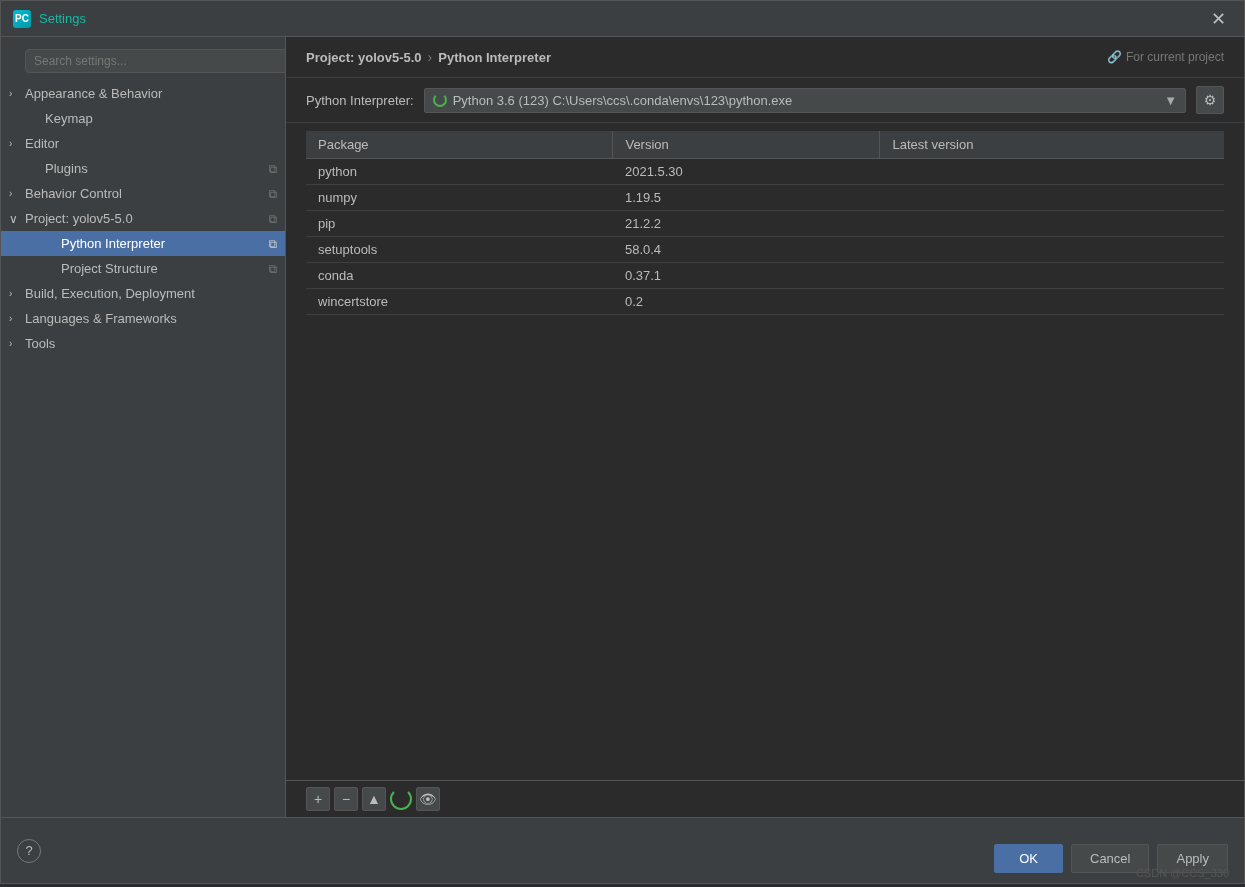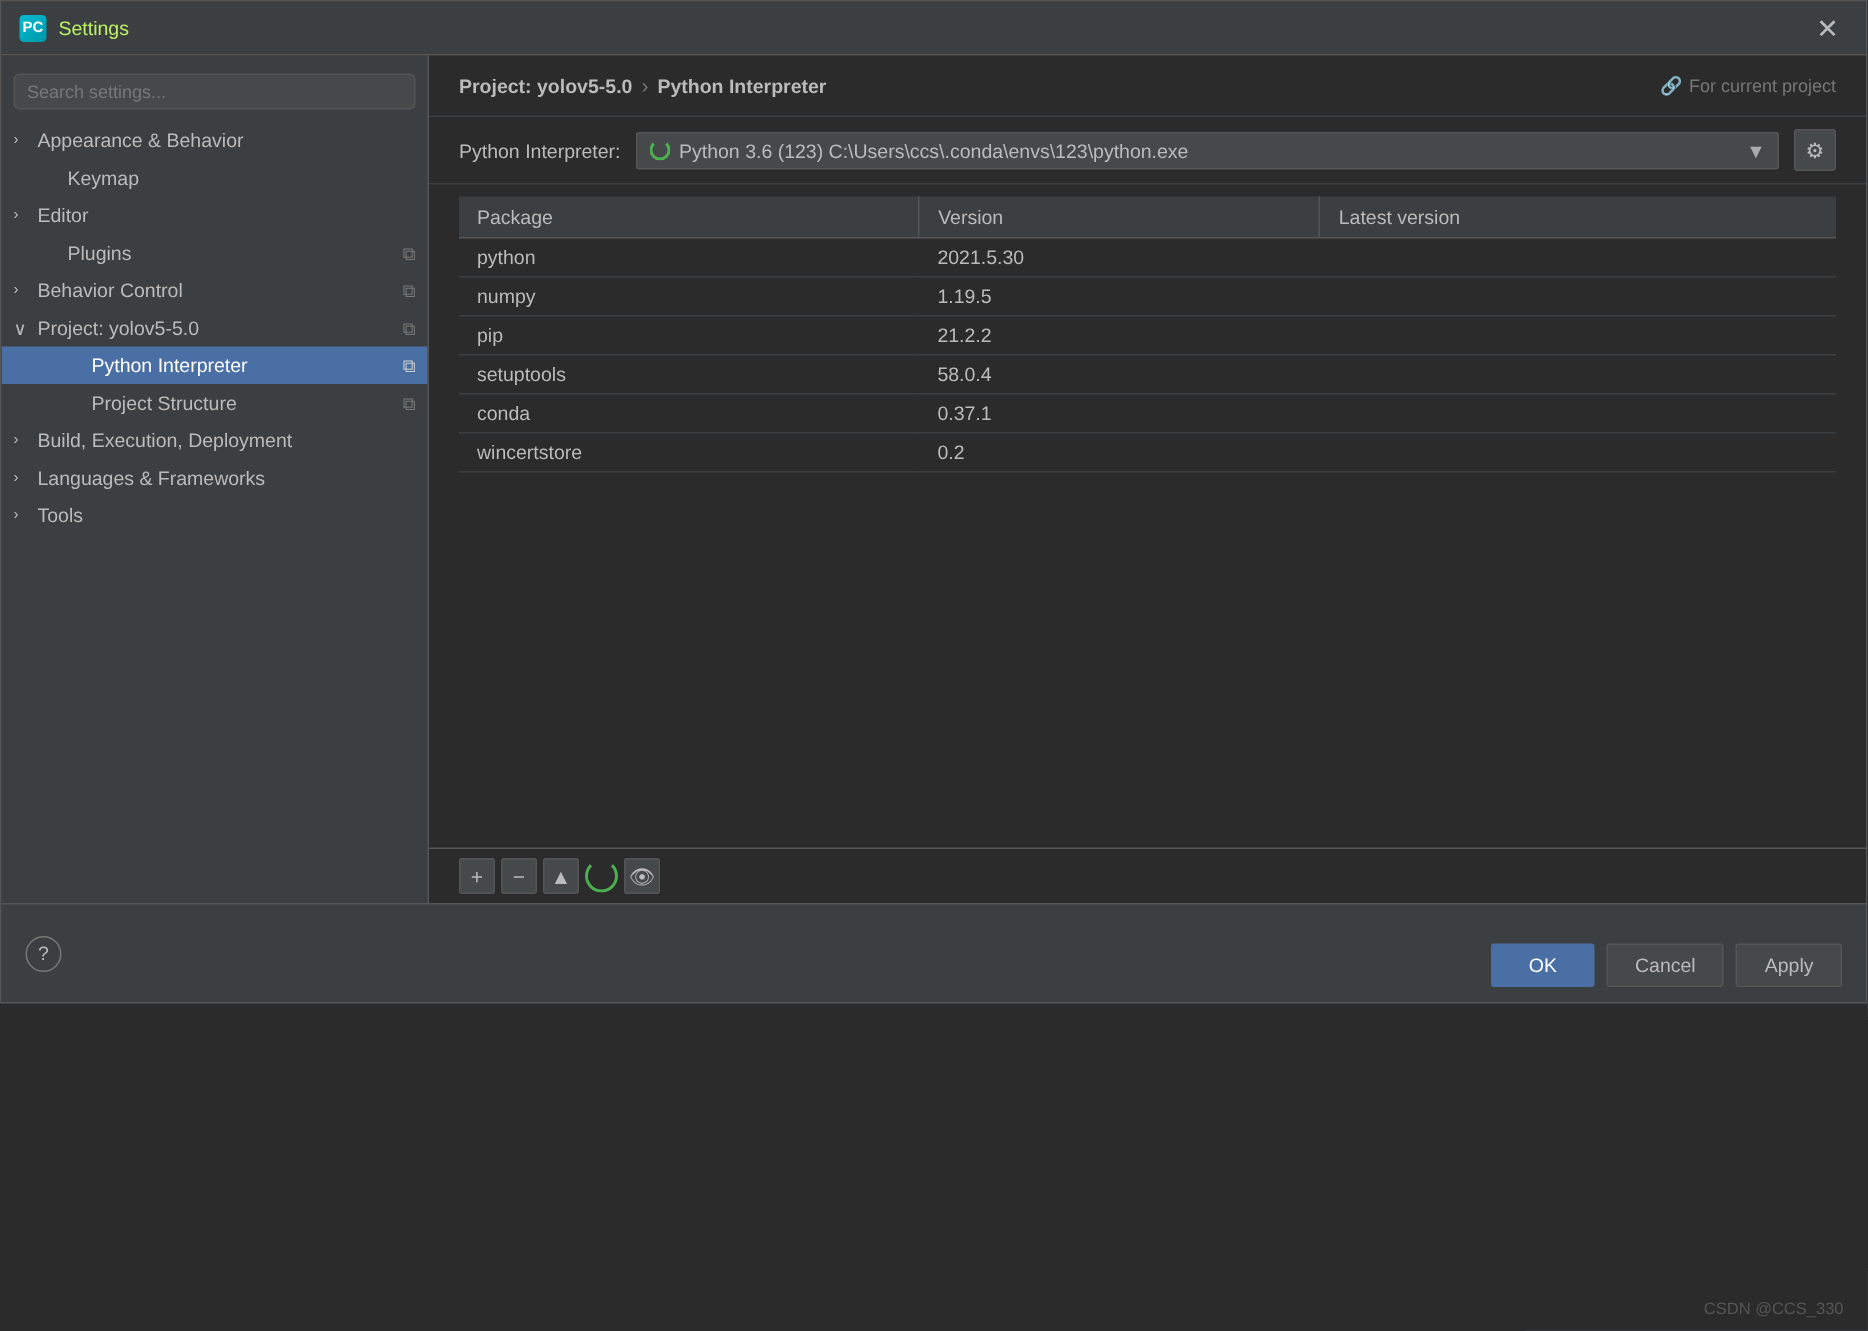--- a/index.html
+++ b/index.html
@@ -8,21 +8,21 @@
       font-size: 13px;
       background: #2b2b2b;
       color: #bbbbbb;
       width: 1245px;
       height: 887px;
       overflow: hidden;
     }
 
     .dialog {
       width: 1245px;
-      height: 669px;
+      height: 884px;
       background: #3c3f41;
       border: 1px solid #555;
       display: flex;
       flex-direction: column;
     }
 
     .title-bar {
       background: #3c3f41;
       height: 36px;
       display: flex;
@@ -40,21 +40,21 @@
       border-radius: 3px;
       display: flex;
       align-items: center;
       justify-content: center;
       font-size: 10px;
       font-weight: bold;
       color: white;
     }
 
     .title-bar-text {
-      color: #bef264;
+      color: #14b8a6;
       font-size: 13px;
       flex: 1;
     }
 
     .title-bar-close {
       cursor: pointer;
       color: #bbbbbb;
       font-size: 18px;
       line-height: 1;
       padding: 4px 6px;
@@ -72,21 +72,21 @@
       background: #3c3f41;
       border-right: 1px solid #555;
       display: flex;
       flex-direction: column;
       flex-shrink: 0;
       overflow-y: auto;
       padding-top: 8px;
     }
 
     .search-box {
-      margin: 4px 8px 8px 8px;
+      margin: 4px 8px 8px 24px;
       background: #45494a;
       border: 1px solid #555;
       border-radius: 4px;
       padding: 4px 8px;
       color: #bbbbbb;
       font-size: 12px;
       outline: none;
       width: calc(100% - 16px);
     }
 

